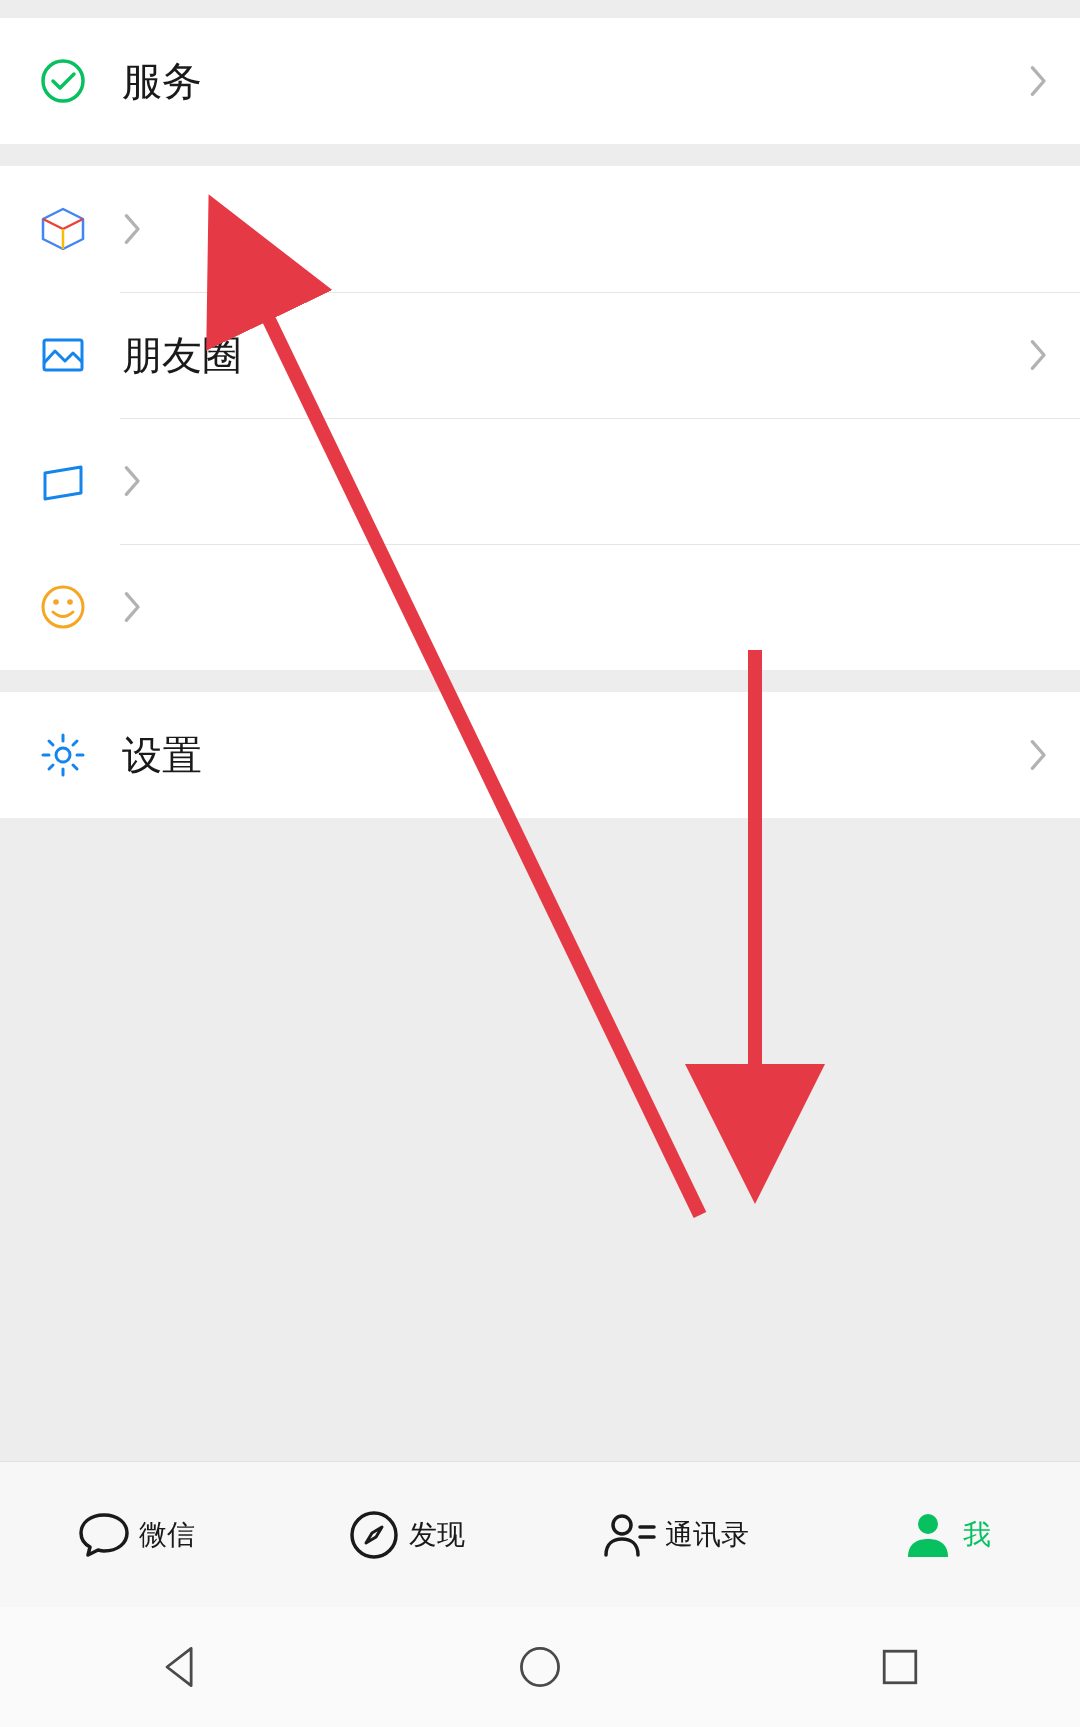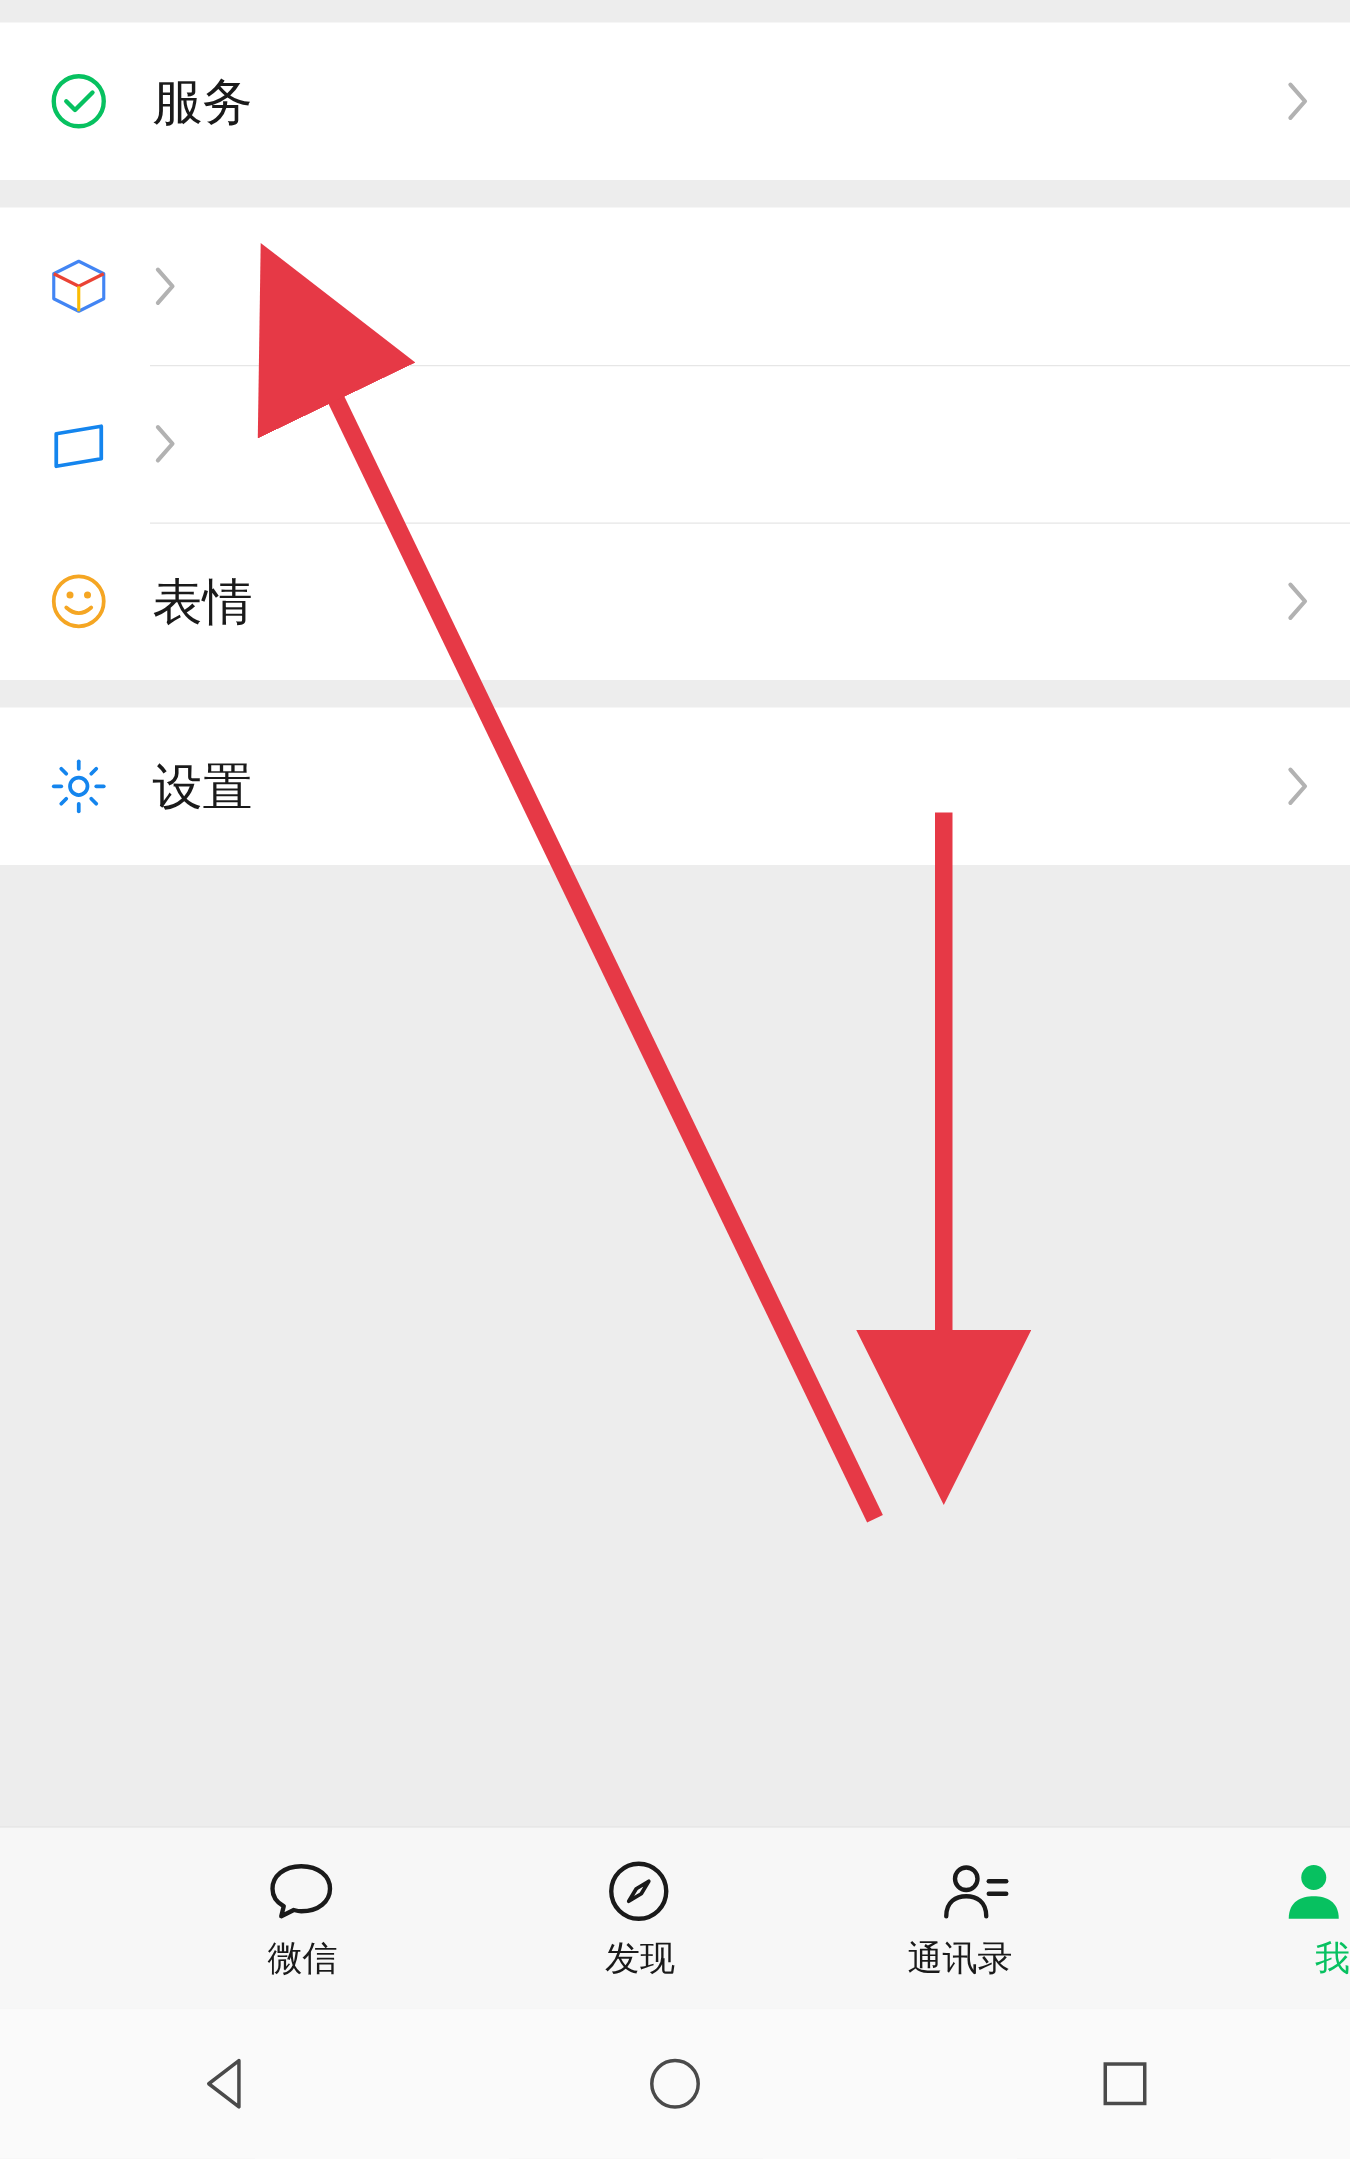--- a/index.html
+++ b/index.html
@@ -63,22 +63,22 @@
     }
     .tabbar {
       height: 146px;
       background: #f7f7f7;
       border-top: 1px solid #e2e2e2;
       display: flex;
     }
     .tab {
       flex: 1;
       display: flex;
-      flex-direction: column;
-      align-items: flex-end;
+      flex-direction: row;
+      align-items: center;
       justify-content: center;
       gap: 6px;
       color: #1a1a1a;
     }
     .tab.active { color: #07c160; }
     .tab-icon {
       width: 58px;
       height: 58px;
       display: flex;
       align-items: center;
@@ -143,39 +143,52 @@
       </span>
       <span class="chevron">
         <svg viewBox="0 0 24 40" width="20" height="36">
             <path d="M4 4 L18 20 L4 36" fill="none" stroke="#b2b2b2" stroke-width="4" stroke-linecap="round" stroke-linejoin="round"></path>
           </svg>
       </span>
     </div>
     <div class="row">
       <span class="icon-wrap">
         <svg viewBox="0 0 48 48" width="48" height="48">
+          <rect x="5" y="9" width="38" height="30" rx="2" fill="none" stroke="#1485ee" stroke-width="3"></rect>
+          <path d="M5 32 L16 20 L26 30 L34 22 L43 31" fill="none" stroke="#1485ee" stroke-width="3" stroke-linejoin="round"></path>
+        </svg>
+      </span>
+      <span class="label">朋友圈</span>
+      <span class="chevron">
+        <svg viewBox="0 0 24 40" width="20" height="36">
+            <path d="M4 4 L18 20 L4 36" fill="none" stroke="#b2b2b2" stroke-width="4" stroke-linecap="round" stroke-linejoin="round"></path>
+          </svg>
+      </span>
+    </div>
+    <div class="row">
+      <span class="icon-wrap">
+        <svg viewBox="0 0 48 48" width="48" height="48">
           <path d="M6 16 L42 10 L42 36 L6 42 Z" fill="none" stroke="#1485ee" stroke-width="3" stroke-linejoin="round"></path>
         </svg>
       </span>
       <span class="chevron">
         <svg viewBox="0 0 24 40" width="20" height="36">
             <path d="M4 4 L18 20 L4 36" fill="none" stroke="#b2b2b2" stroke-width="4" stroke-linecap="round" stroke-linejoin="round"></path>
           </svg>
       </span>
     </div>
     <div class="row">
       <span class="icon-wrap">
         <svg viewBox="0 0 48 48" width="48" height="48">
           <circle cx="24" cy="24" r="20" fill="none" stroke="#f5a623" stroke-width="3"></circle>
           <circle cx="17" cy="19" r="2.8" fill="#f5a623"></circle>
           <circle cx="31" cy="19" r="2.8" fill="#f5a623"></circle>
           <path d="M14 29 Q24 38 34 29" fill="none" stroke="#f5a623" stroke-width="3" stroke-linecap="round"></path>
         </svg>
       </span>
-      <span class="label">表情</span>
       <span class="chevron">
         <svg viewBox="0 0 24 40" width="20" height="36">
             <path d="M4 4 L18 20 L4 36" fill="none" stroke="#b2b2b2" stroke-width="4" stroke-linecap="round" stroke-linejoin="round"></path>
           </svg>
       </span>
     </div>
   </div>
 
   <div class="group">
     <div class="row">

